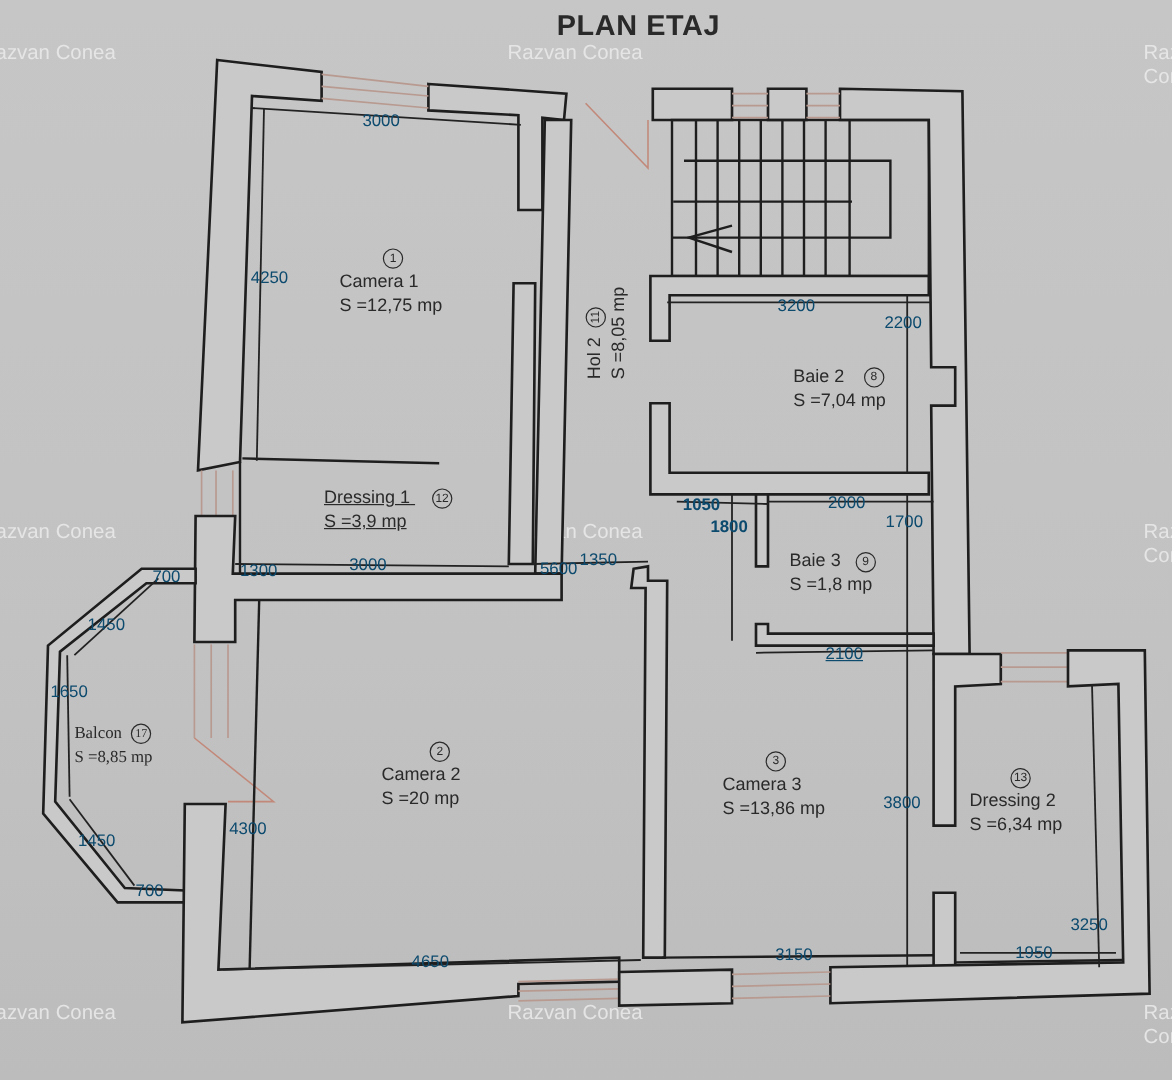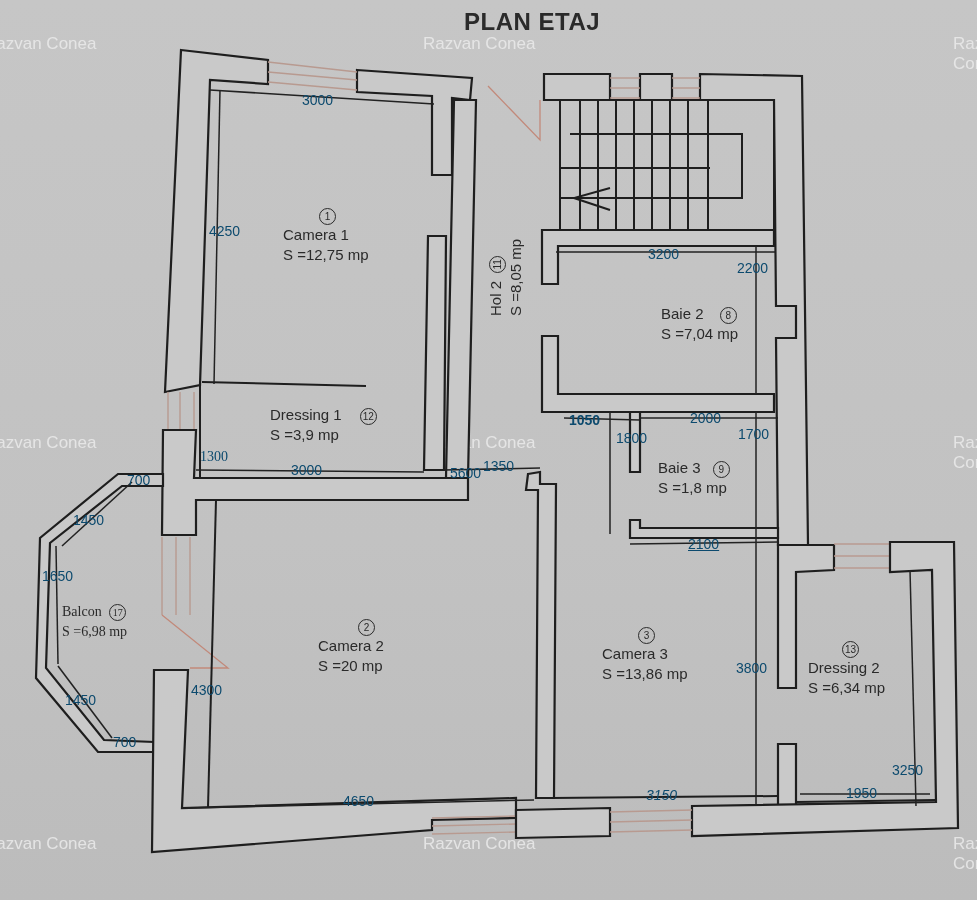--- a/index.html
+++ b/index.html
@@ -151,21 +151,21 @@
     <line x1="800" y1="794" x2="930" y2="794"></line>
   </g>
 </svg>
 
 <div class="room" style="left:283px;top:205px;">
   <div style="padding-left:36px;"><span class="num">1</span></div>
   <div>Camera 1</div>
   <div>S =12,75 mp</div>
 </div>
 
-<div class="room" style="left:270px;top:405px;">
+<div class="room" style="left:270px;top:405px;text-decoration:underline;">
   <div><span>Dressing  1</span>
        <span class="num" style="margin-left:14px;">12</span></div>
   <div>S =3,9 mp</div>
 </div>
 
 <div class="room" style="left:318px;top:616px;">
   <div style="padding-left:40px;"><span class="num">2</span></div>
   <div>Camera 2</div>
   <div>S =20 mp</div>
 </div>
@@ -190,45 +190,45 @@
 
 <div class="room" style="left:808px;top:638px;">
   <div style="padding-left:34px;"><span class="num">13</span></div>
   <div>Dressing  2</div>
   <div>S =6,34 mp</div>
 </div>
 
 <div class="room" style="left:62px;top:602px;font-size:14px;line-height:20px;font-family:Liberation Serif, serif;">
   <div><span>Balcon</span>
        <span class="num" style="margin-left:4px;">17</span></div>
-  <div>S =6,98 mp</div>
+  <div>S =8,85 mp</div>
 </div>
 
 <div class="room vert" style="left:486px;top:316px;">
   <div><span>Hol 2</span>
        <span class="num" style="margin-left:4px;">11</span></div>
   <div>S =8,05 mp</div>
 </div>
 
 <div class="dim" style="left:302px;top:92px;">3000</div>
 <div class="dim" style="left:209px;top:223px;">4250</div>
 <div class="dim" style="left:648px;top:246px;">3200</div>
 <div class="dim" style="left:737px;top:260px;">2200</div>
-<div class="dim" style="left:200px;top:449px;font-family:Liberation Serif, serif;">1300</div>
+<div class="dim" style="left:200px;top:467px;">1300</div>
 <div class="dim" style="left:291px;top:462px;">3000</div>
 <div class="dim" style="left:450px;top:429px;margin-top:36px;">5600</div>
 <div class="dim" style="left:483px;top:458px;">1350</div>
 <div class="dim" style="left:569px;top:412px;font-weight:bold;">1050</div>
 <div class="dim" style="left:690px;top:410px;">2000</div>
-<div class="dim" style="left:616px;top:430px;">1800</div>
+<div class="dim" style="left:592px;top:430px;font-weight:bold;">1800</div>
 <div class="dim" style="left:738px;top:426px;">1700</div>
 <div class="dim" style="left:688px;top:536px;text-decoration:underline;">2100</div>
 <div class="dim" style="left:127px;top:472px;">700</div>
 <div class="dim" style="left:73px;top:512px;">1450</div>
 <div class="dim" style="left:42px;top:568px;">1650</div>
 <div class="dim" style="left:65px;top:692px;">1450</div>
 <div class="dim" style="left:113px;top:734px;">700</div>
 <div class="dim" style="left:191px;top:682px;">4300</div>
 <div class="dim" style="left:343px;top:793px;">4650</div>
 <div class="dim" style="left:736px;top:660px;">3800</div>
-<div class="dim" style="left:646px;top:787px;font-style:italic;">3150</div>
+<div class="dim" style="left:646px;top:787px;">3150</div>
 <div class="dim" style="left:846px;top:785px;">1950</div>
 <div class="dim" style="left:892px;top:762px;">3250</div>
 
 </body></html>

